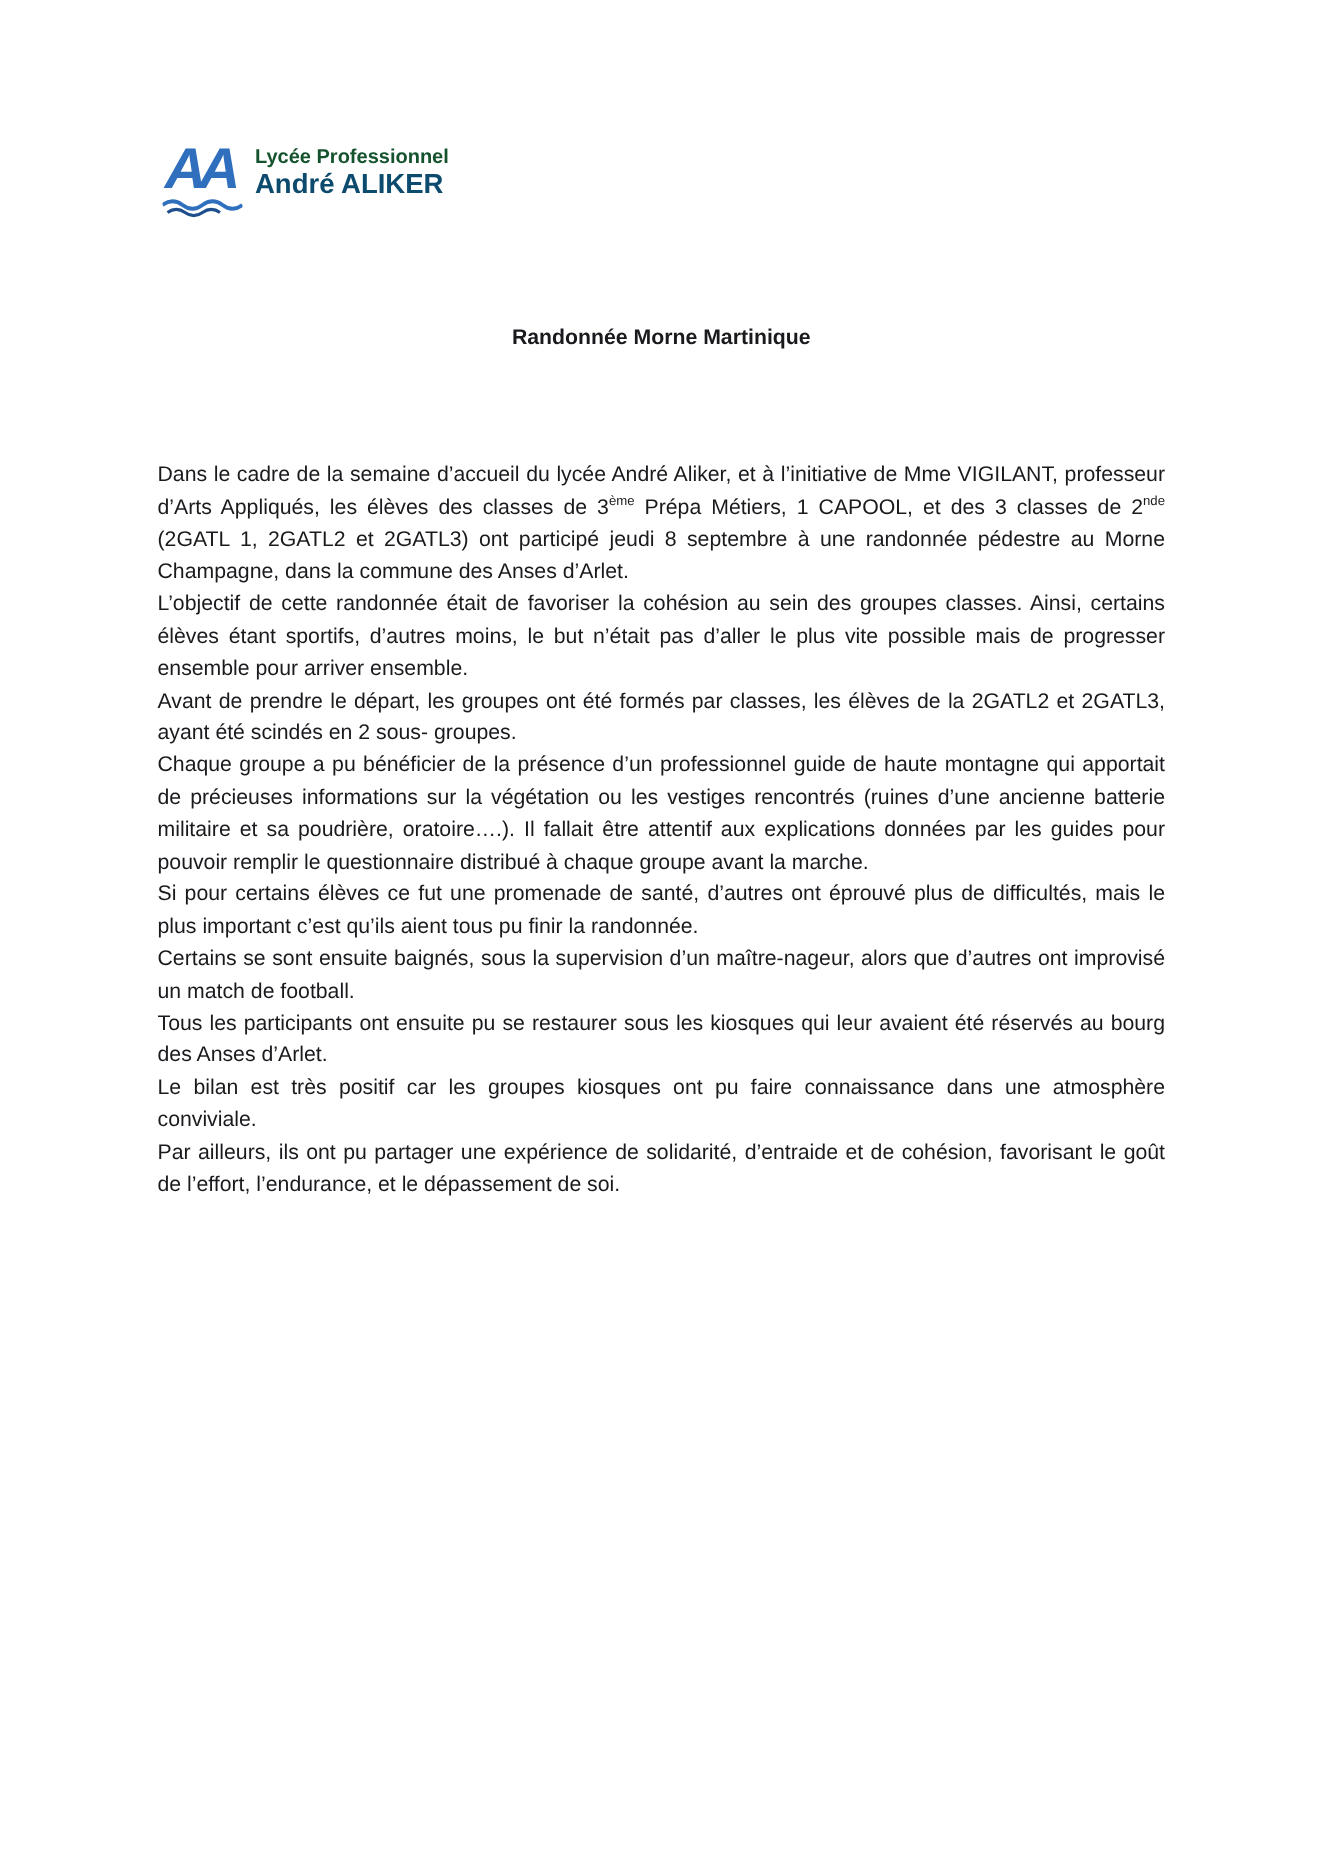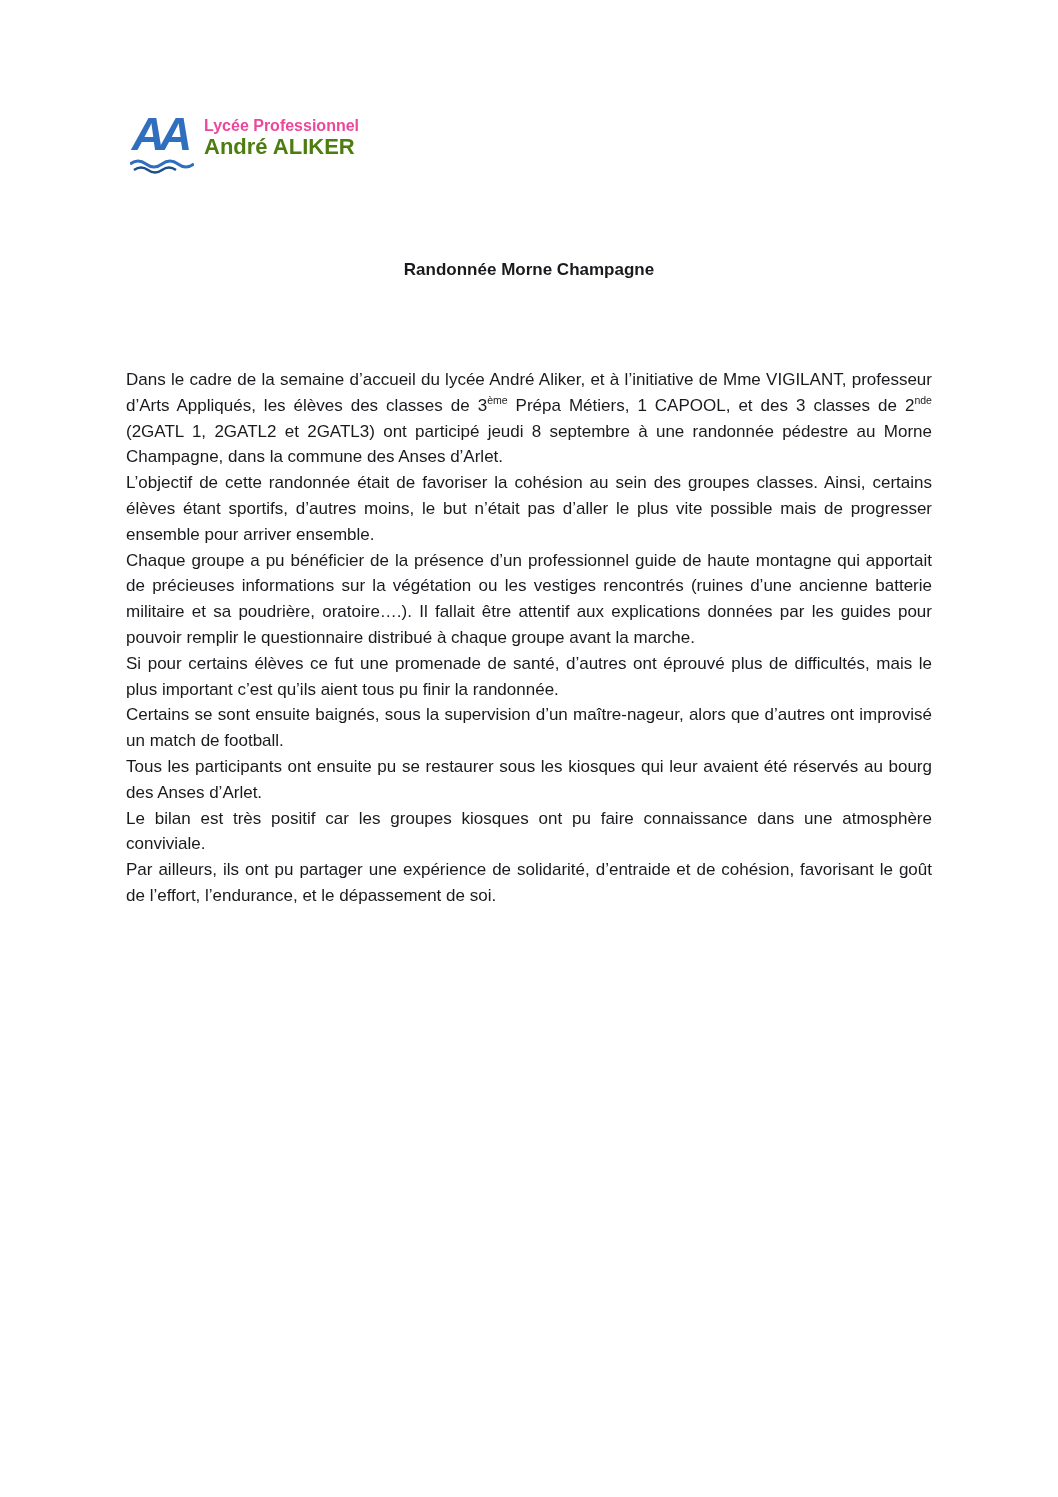--- a/index.html
+++ b/index.html
@@ -45,27 +45,27 @@
   }
   .logo-text {
     display: flex;
     flex-direction: column;
     padding-top: 5px;
   }
   .logo-line1 {
     font-size: 16px;
     line-height: 18px;
     font-weight: bold;
-    color: #ec4899;
+    color: #14532d;
   }
   .logo-line2 {
     font-size: 22px;
     line-height: 24px;
     font-weight: bold;
-    color: #4d7c0f;
+    color: #0c4a6e;
   }
 
   
   .title {
     position: absolute;
     top: 260px;
     left: 0;
     width: 100%;
     margin: 0;
     text-align: center;
@@ -108,25 +108,26 @@
         <path d="M0 6 Q 8 0, 16 6 T 32 6 T 48 6 T 64 6" fill="none" stroke="#2f6fbe" stroke-width="3"></path>
         <path d="M4 12 Q 11 7, 18 12 T 32 12 T 46 12" fill="none" stroke="#1f4e8c" stroke-width="2.5"></path>
       </svg>
     </div>
     <div class="logo-text">
       <div class="logo-line1">Lycée Professionnel</div>
       <div class="logo-line2">André ALIKER</div>
     </div>
   </div>
 
-  <h1 class="title">Randonnée Morne Champagne</h1>
+  <h1 class="title">Randonnée Morne Martinique</h1>
 
   <div class="body-text">
       <p class="para"><span>Dans le cadre de la semaine d’accueil du lycée André Aliker, et à l’initiative de Mme VIGILANT, professeur d’Arts Appliqués, les élèves des classes de 3</span><sup>ème</sup><span> Prépa Métiers, 1 CAPOOL, et des 3 classes de 2</span><sup>nde</sup><span> (2GATL 1, 2GATL2 et 2GATL3) ont participé jeudi 8 septembre à une randonnée pédestre au Morne Champagne, dans la commune des Anses d’Arlet.</span></p>
       <p class="para"><span>L’objectif de cette randonnée était de favoriser la cohésion au sein des groupes classes. Ainsi, certains élèves étant sportifs, d’autres moins, le but n’était pas d’aller le plus vite possible mais de progresser ensemble pour arriver ensemble.</span></p>
+      <p class="para"><span>Avant de prendre le départ, les groupes ont été formés par classes, les élèves de la 2GATL2 et 2GATL3, ayant été scindés en 2 sous- groupes.</span></p>
       <p class="para"><span>Chaque groupe a pu bénéficier de la présence d’un professionnel guide de haute montagne qui apportait de précieuses informations sur la végétation ou les vestiges rencontrés (ruines d’une ancienne batterie militaire et sa poudrière, oratoire….). Il fallait être attentif aux explications données par les guides pour pouvoir remplir le questionnaire distribué à chaque groupe avant la marche.</span></p>
       <p class="para"><span>Si pour certains élèves ce fut une promenade de santé, d’autres ont éprouvé plus de difficultés, mais le plus important c’est qu’ils aient tous pu finir la randonnée.</span></p>
       <p class="para"><span>Certains se sont ensuite baignés, sous la supervision d’un maître-nageur, alors que d’autres ont improvisé un match de football.</span></p>
       <p class="para"><span>Tous les participants ont ensuite pu se restaurer sous les kiosques qui leur avaient été réservés au bourg des Anses d’Arlet.</span></p>
       <p class="para"><span>Le bilan est très positif car les groupes kiosques ont pu faire connaissance dans une atmosphère conviviale.</span></p>
       <p class="para"><span>Par ailleurs, ils ont pu partager une expérience de solidarité, d’entraide et de cohésion, favorisant le goût de l’effort, l’endurance, et le dépassement de soi.</span></p>
     </div>
 
 </div>
 

